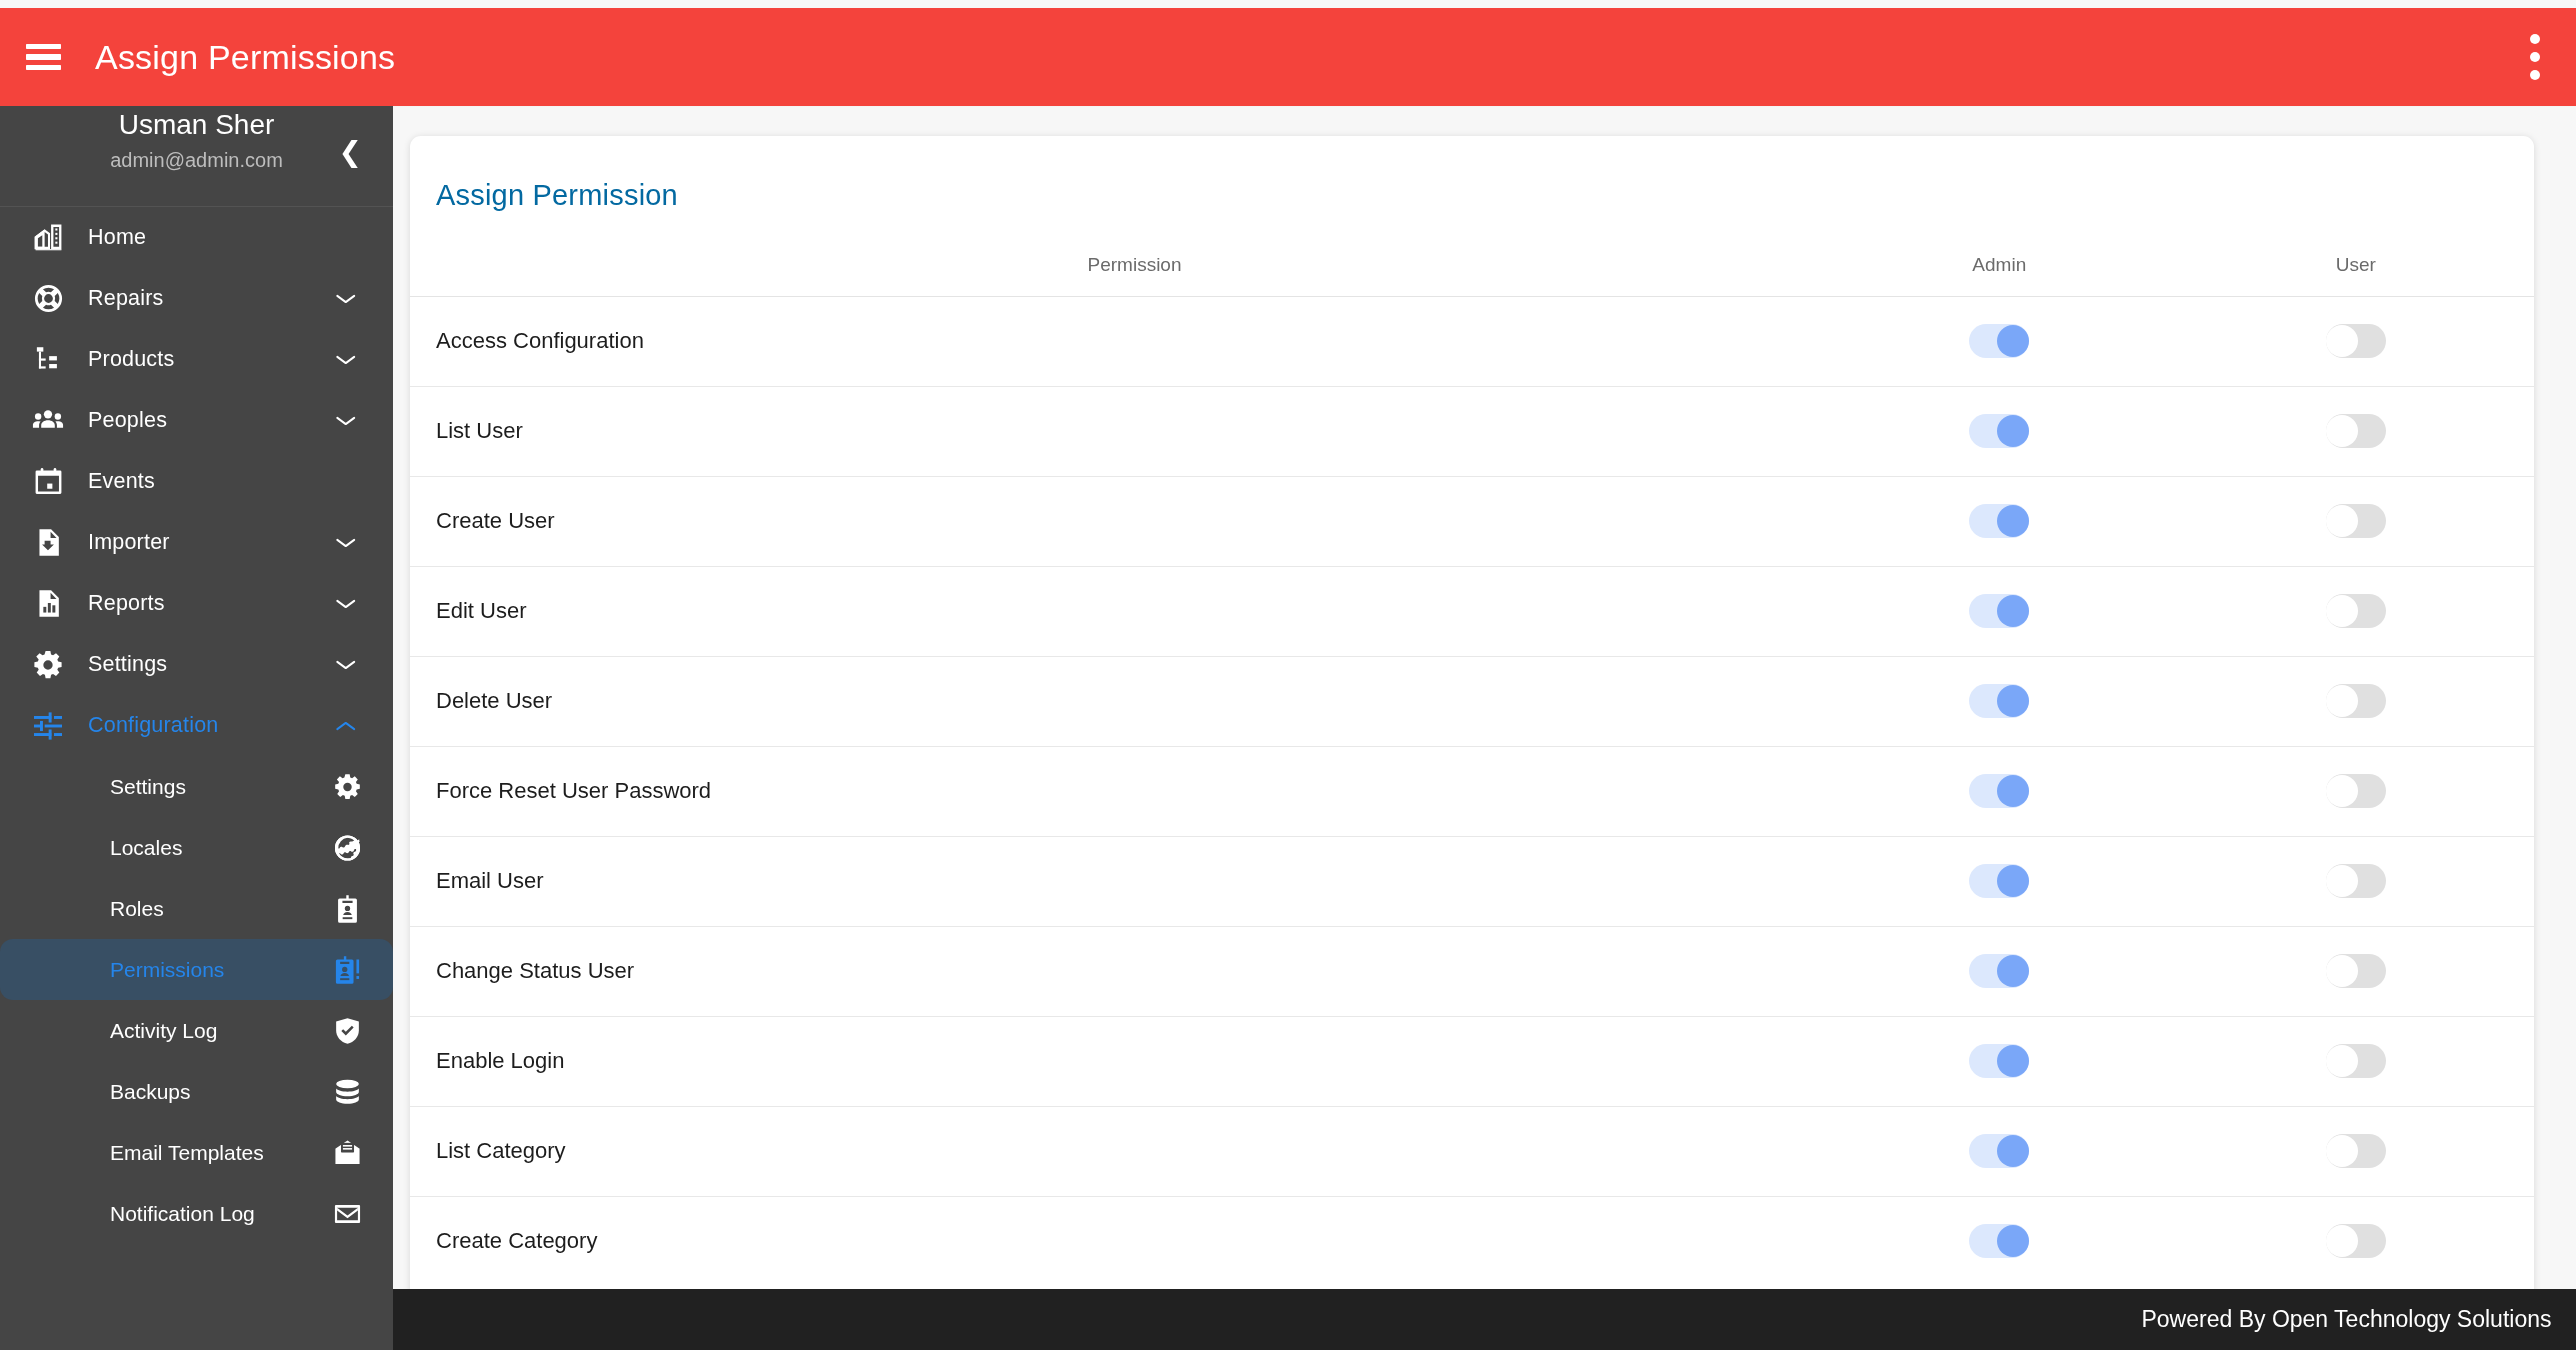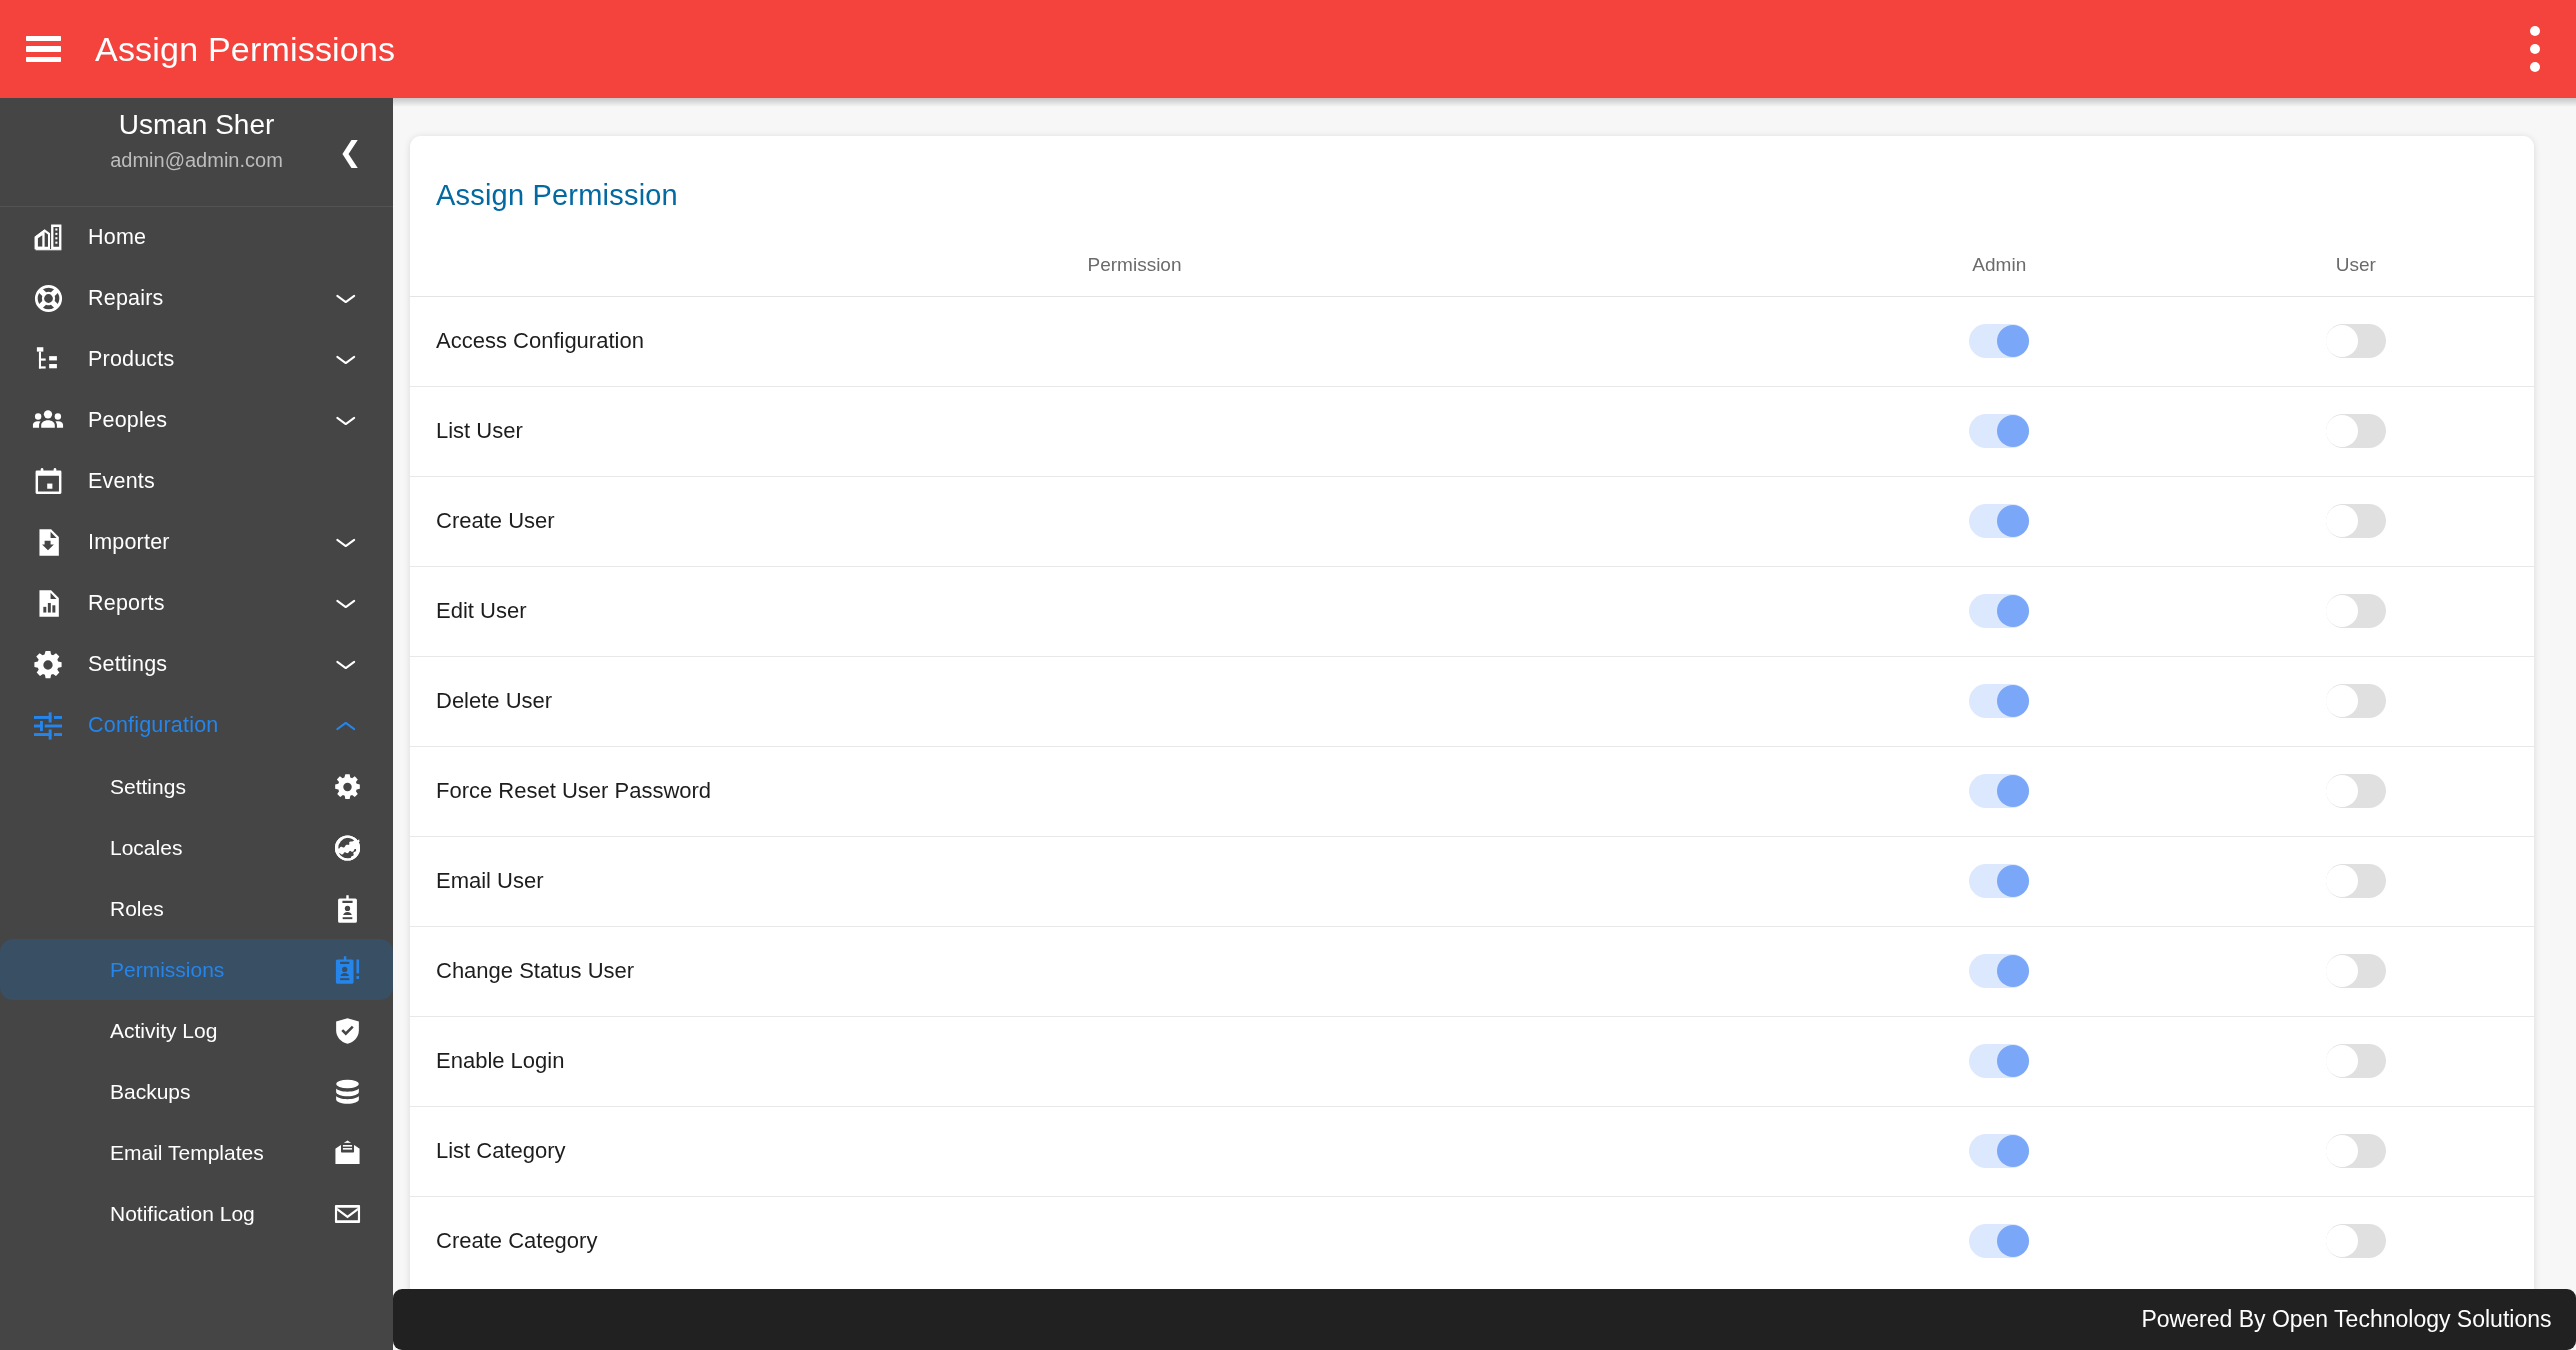--- a/index.html
+++ b/index.html
@@ -4,21 +4,21 @@
 <style>
   * { box-sizing: border-box; margin: 0; padding: 0; }
   html, body {
     width: 2576px; height: 1351px;
     font-family: "Liberation Sans", sans-serif;
     background: #f7f7f7; overflow: hidden;
   }
 
   
   #topbar {
-    position: absolute; top: 0; left: 0; width: 2576px; height: 98px;
+    position: absolute; top: 8px; left: 0; width: 2576px; height: 98px;
     background: #f4433c; display: flex; align-items: center;
     z-index: 30;
   }
   #hamburger {
     width: 35px; height: 26px; margin-left: 26px; margin-right: 34px;
     display: flex; flex-direction: column; justify-content: space-between;
     cursor: pointer;
   }
   #hamburger span { display: block; height: 5.4px; background: #fff; border-radius: 0.8px; }
   #apptitle {
@@ -137,21 +137,21 @@
   }
   .sw.on  { background: #dce8fd; }
   .sw.on i { right: 0; background: #7aa7f8; }
   .sw.off { background: #e0e0e0; }
   .sw.off i { left: 0; background: #ffffff; }
 
   
   #footer {
     position: absolute; left: 393px; bottom: 0; width: 2183px; height: 61px;
     background: #212121; z-index: 25;
-    display: flex; align-items: center; justify-content: flex-end; border-radius: 9px;
+    display: flex; align-items: center; justify-content: flex-end;
   }
   #footertext { color: #fff; font-size: 23px; padding-right: 24.5px; font-weight: 400; }
 </style>
 </head>
 <body>
 
 <div id="topbar">
   <div id="hamburger">
     <span></span>
     <span></span>

